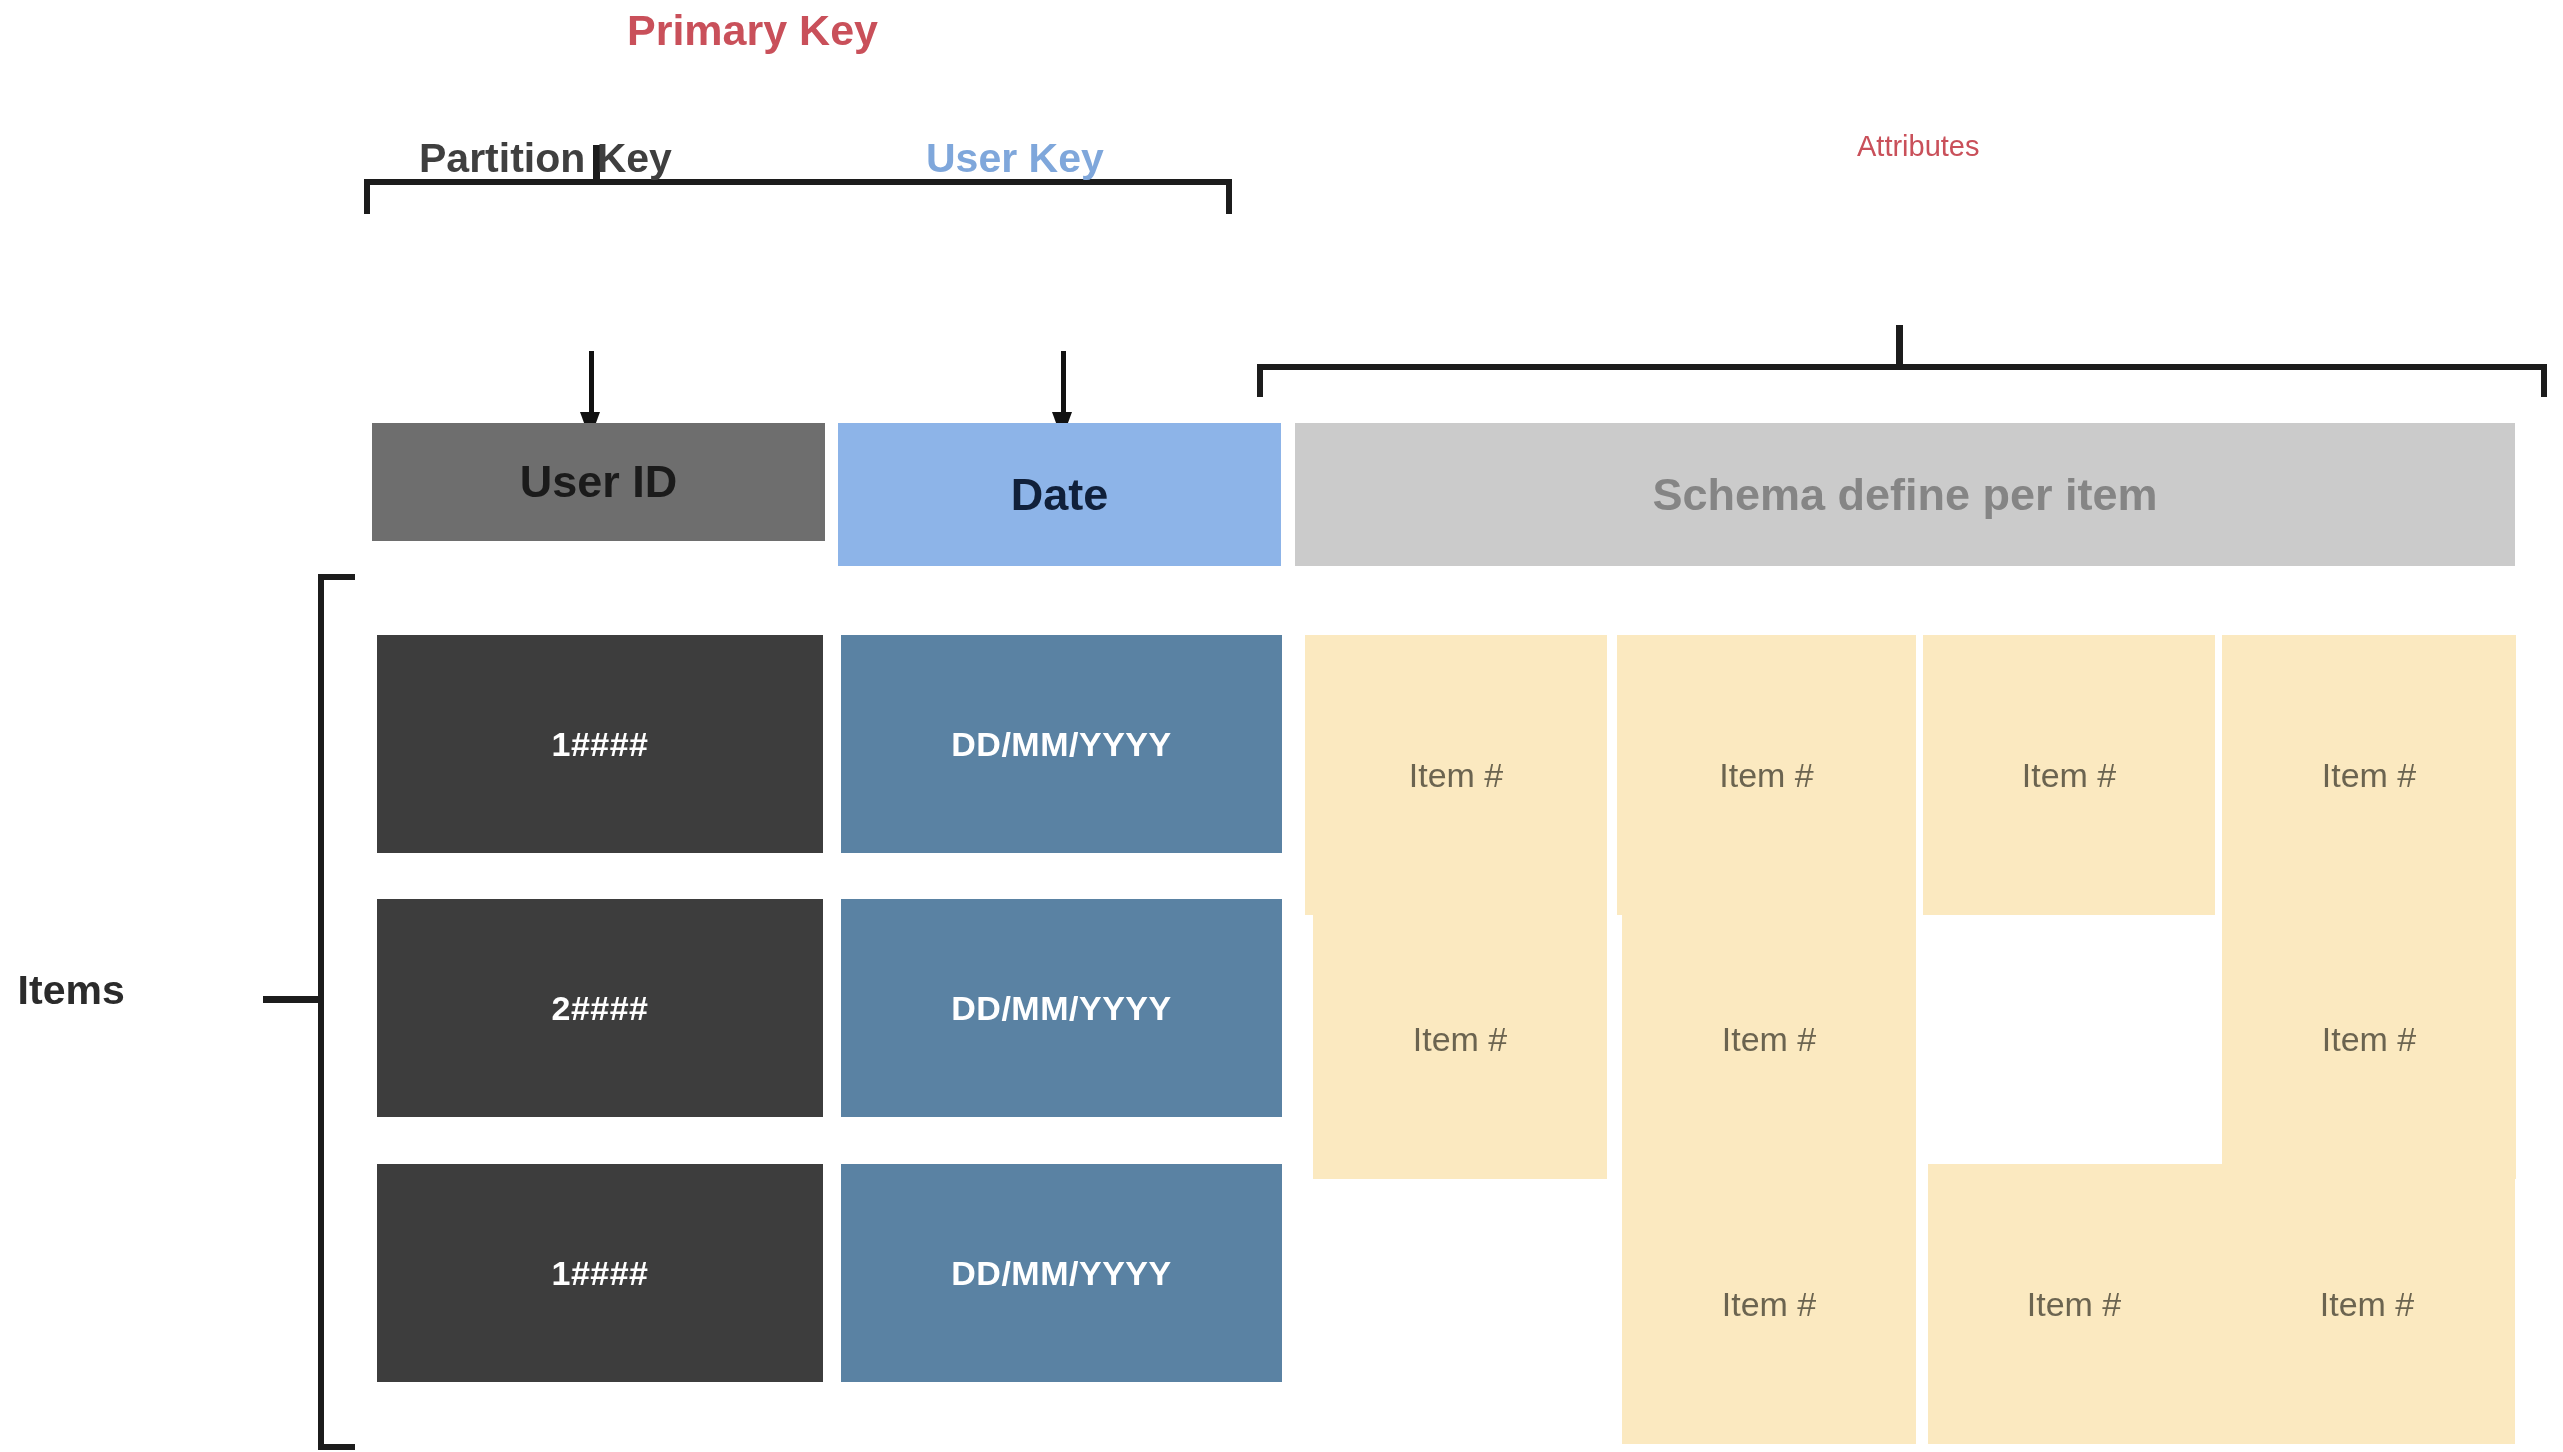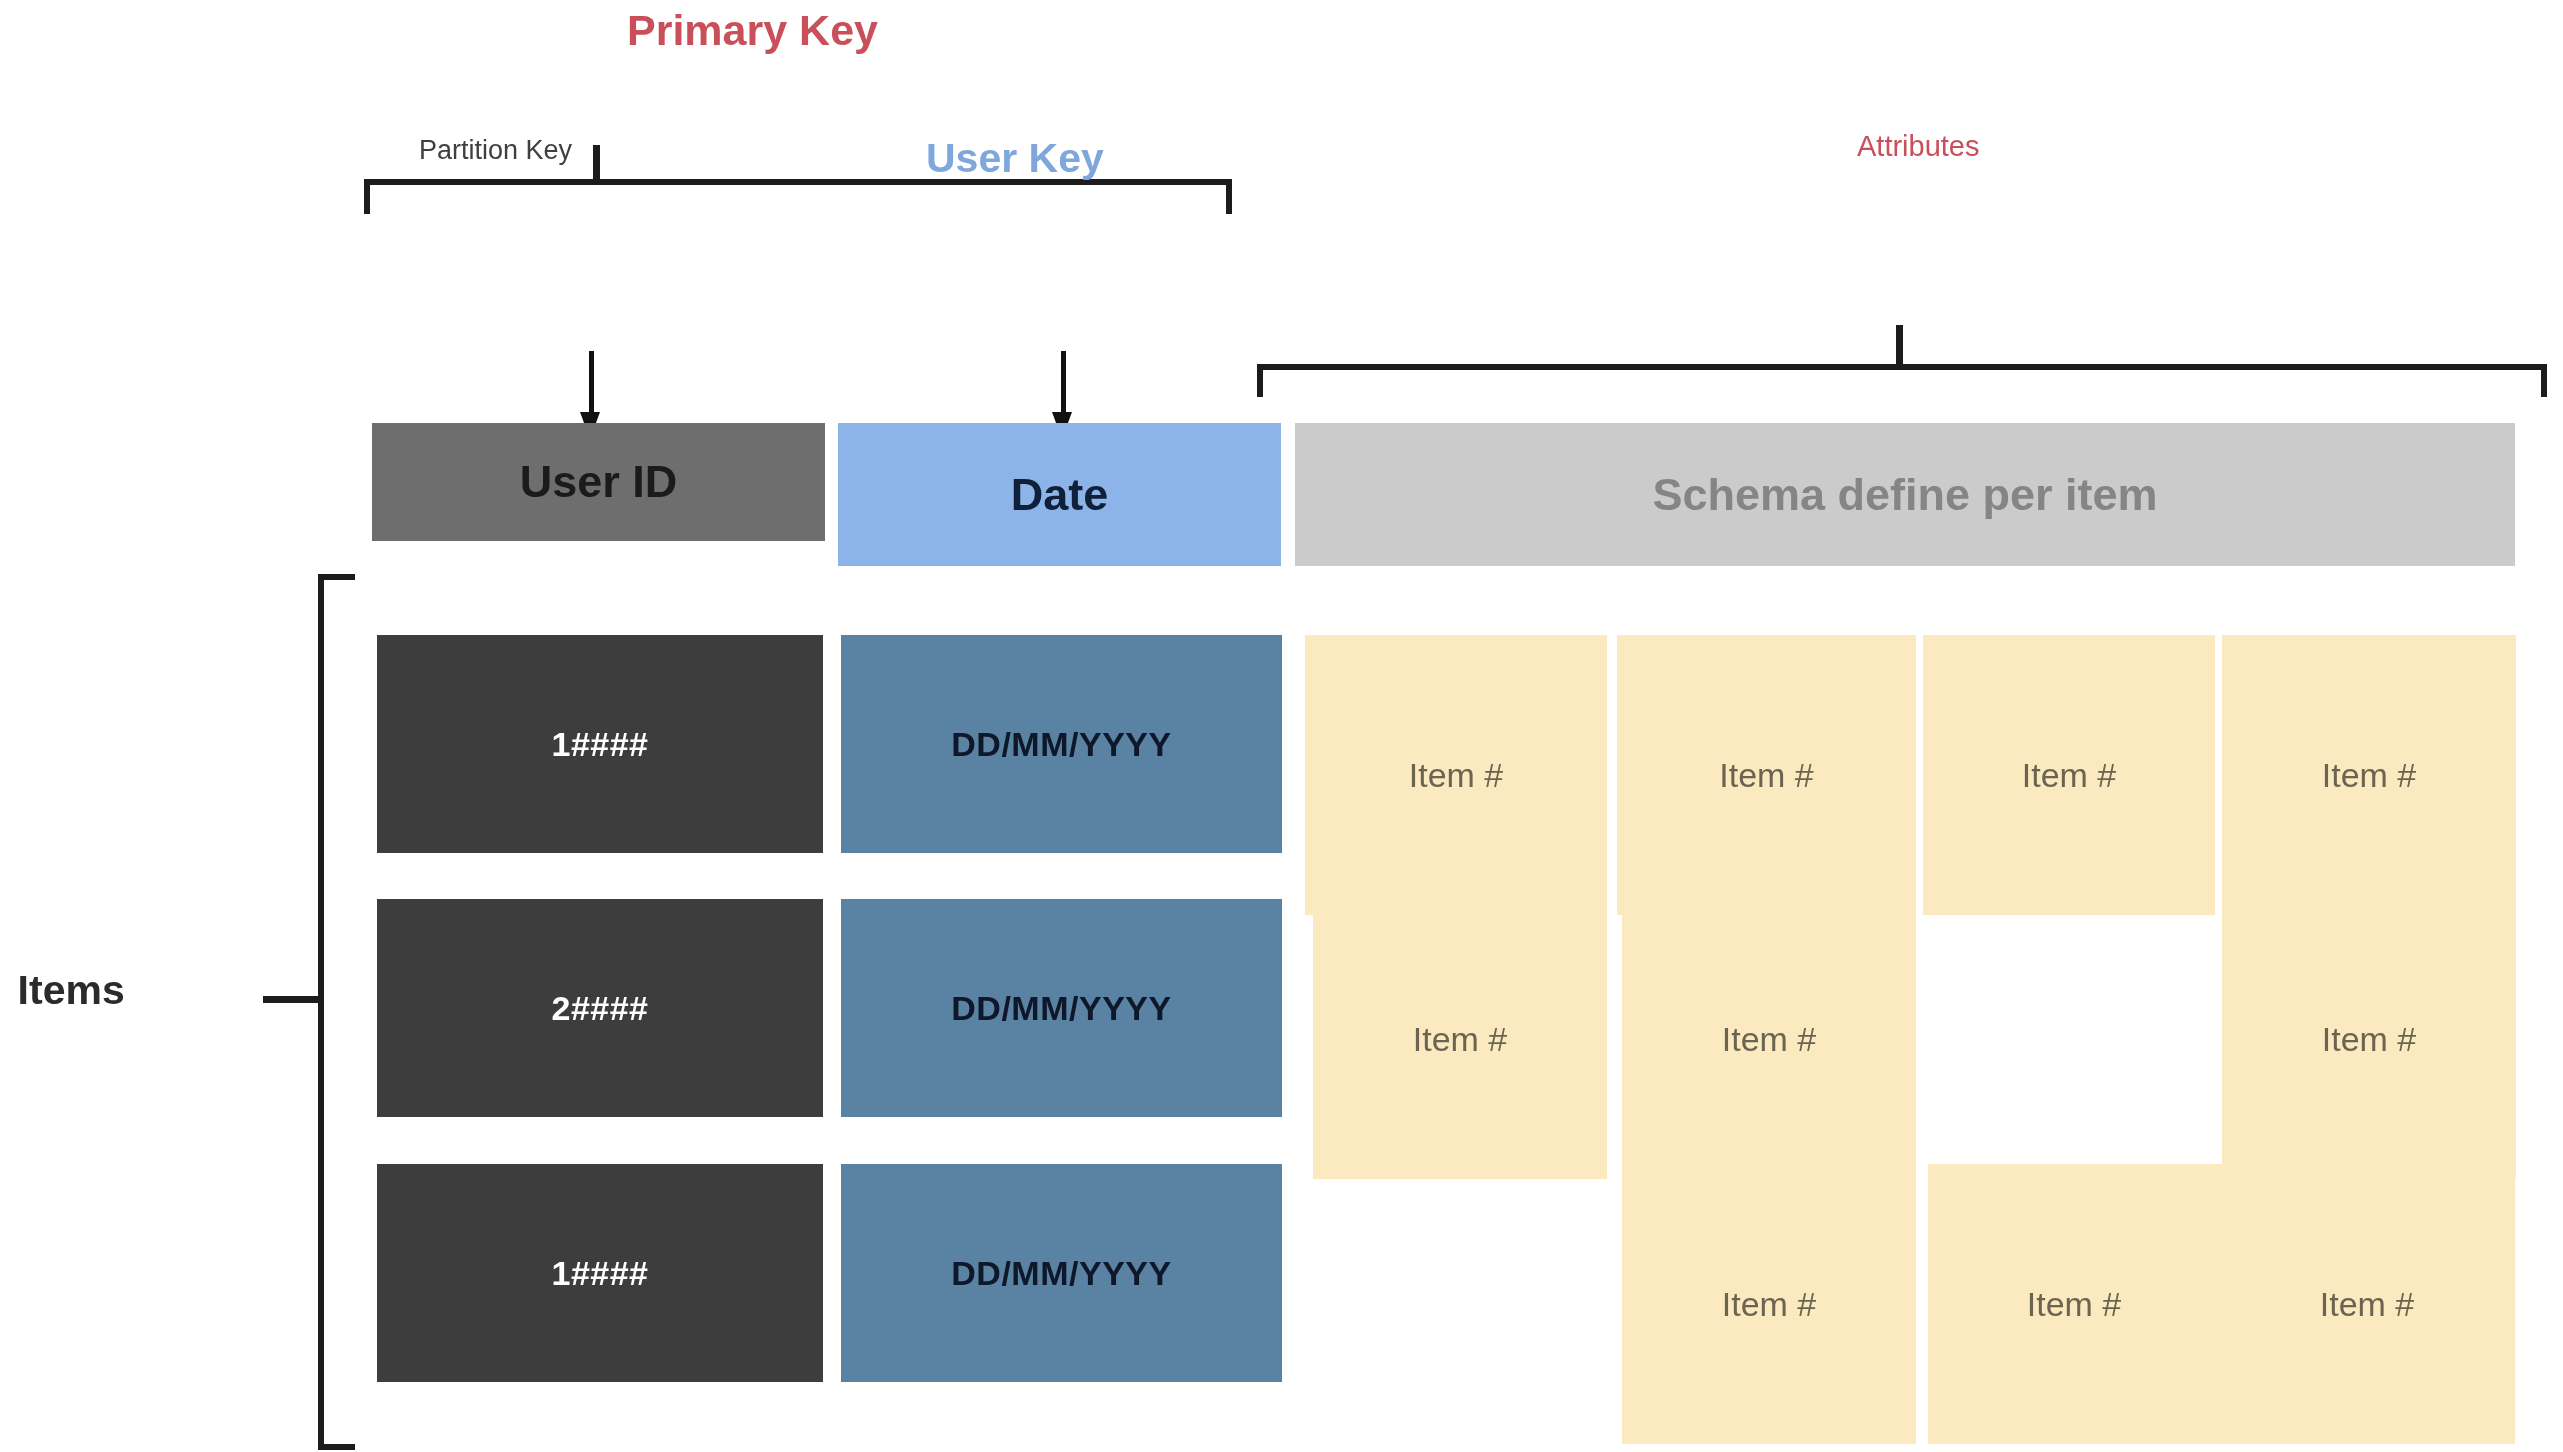--- a/index.html
+++ b/index.html
@@ -29,22 +29,22 @@
   }
   .label-attributes {
     left: 1857px; top: 130px;
     font-size: 29px;
     font-weight: normal;
     color: #C9505A;
     white-space: nowrap;
   }
   .label-partition-key {
     left: 419px; top: 135px;
-    font-size: 27px;
-    font-weight: normal;
+    font-size: 41px;
+    font-weight: bold;
     color: #3F3F3F;
     white-space: nowrap;
   }
   .label-sort-key {
     left: 926px; top: 135px;
     font-size: 41px;
     font-weight: bold;
     color: #7FA7DB;
     white-space: nowrap;
   }
@@ -159,21 +159,21 @@
     font-weight: bold;
     color: #FFFFFF;
     letter-spacing: 0.5px;
   }
   
   .cell-date {
     width: 441px; height: 218px;
     background: #5A82A3;
     font-size: 34px;
     font-weight: bold;
-    color: #0f172a;
+    color: #ffffff;
     letter-spacing: 0.5px;
   }
   
   .cell-attr {
     height: 280px;
     background: #FBE9C0;
     font-size: 34px;
     color: #6B6450;
   }
   .cell-attr.empty { background: transparent; }

